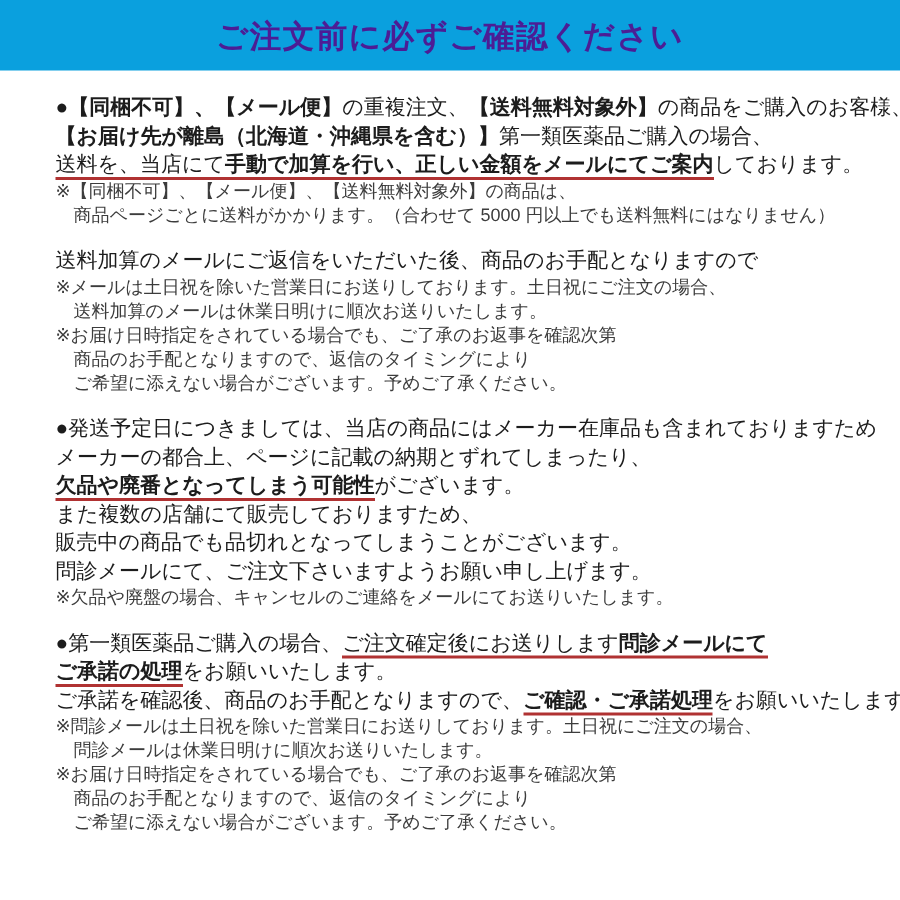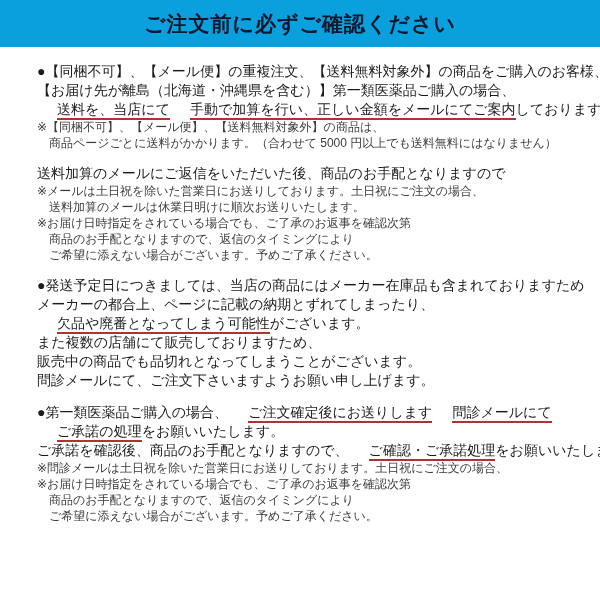--- a/index.html
+++ b/index.html
@@ -11,30 +11,30 @@
   html,body{margin:0;padding:0;}
   body{
     width:600px;height:600px;overflow:hidden;background:#ffffff;
     font-family:"Liberation Sans","DejaVu Sans",sans-serif;
   }
   .header{
     height:47px;background:var(--header-bg);
     display:flex;align-items:center;justify-content:center;
   }
   .header .title{
-    color:#0f172a;font-size:21px;font-weight:bold;margin:0;letter-spacing:1px;
+    color:#4c1d95;font-size:21px;font-weight:bold;margin:0;letter-spacing:1px;
   }
   .content{padding:15px 2px 0 37px;}
   .section{margin-bottom:13px;}
   .line{white-space:nowrap;}
   .line.main{font-size:14px;line-height:19px;color:var(--main-text);}
   .line.note{font-size:12px;line-height:16px;color:var(--note-text);}
   .line.note-indent{font-size:12px;line-height:16px;color:var(--note-text);padding-left:12px;}
-  .seg.b{font-weight:normal;}
-  .seg.u{border-bottom:2px solid var(--underline);padding-bottom:1px;margin-left:20px;}
+  .seg.b{font-weight:bold;}
+  .seg.u{border-bottom:2px solid var(--underline);padding-bottom:1px;}
 </style>
 </head>
 <body>
 
 <div class="header">
   <h1 class="title">ご注文前に必ずご確認ください</h1>
 </div>
 
 <div class="content">
     <div class="section">
@@ -52,23 +52,25 @@
       <div class="line note-indent"><span class="seg">商品のお手配となりますので、返信のタイミングにより</span></div>
       <div class="line note-indent"><span class="seg">ご希望に添えない場合がございます。予めご了承ください。</span></div>
     </div>
     <div class="section">
       <div class="line main"><span class="seg">●発送予定日につきましては、当店の商品にはメーカー在庫品も含まれておりますため</span></div>
       <div class="line main"><span class="seg">メーカーの都合上、ページに記載の納期とずれてしまったり、</span></div>
       <div class="line main"><span class="seg b u">欠品や廃番となってしまう可能性</span><span class="seg">がございます。</span></div>
       <div class="line main"><span class="seg">また複数の店舗にて販売しておりますため、</span></div>
       <div class="line main"><span class="seg">販売中の商品でも品切れとなってしまうことがございます。</span></div>
       <div class="line main"><span class="seg">問診メールにて、ご注文下さいますようお願い申し上げます。</span></div>
+      <div class="line note"><span class="seg">※欠品や廃盤の場合、キャンセルのご連絡をメールにてお送りいたします。</span></div>
     </div>
     <div class="section">
       <div class="line main"><span class="seg">●第一類医薬品ご購入の場合、</span><span class="seg u">ご注文確定後にお送りします</span><span class="seg b u">問診メールにて</span></div>
       <div class="line main"><span class="seg b u">ご承諾の処理</span><span class="seg">をお願いいたします。</span></div>
       <div class="line main"><span class="seg">ご承諾を確認後、商品のお手配となりますので、</span><span class="seg b u">ご確認・ご承諾処理</span><span class="seg">をお願いいたします。</span></div>
       <div class="line note"><span class="seg">※問診メールは土日祝を除いた営業日にお送りしております。土日祝にご注文の場合、</span></div>
+      <div class="line note-indent"><span class="seg">問診メールは休業日明けに順次お送りいたします。</span></div>
       <div class="line note"><span class="seg">※お届け日時指定をされている場合でも、ご了承のお返事を確認次第</span></div>
       <div class="line note-indent"><span class="seg">商品のお手配となりますので、返信のタイミングにより</span></div>
       <div class="line note-indent"><span class="seg">ご希望に添えない場合がございます。予めご了承ください。</span></div>
     </div>
   </div>
 
 </body></html>

